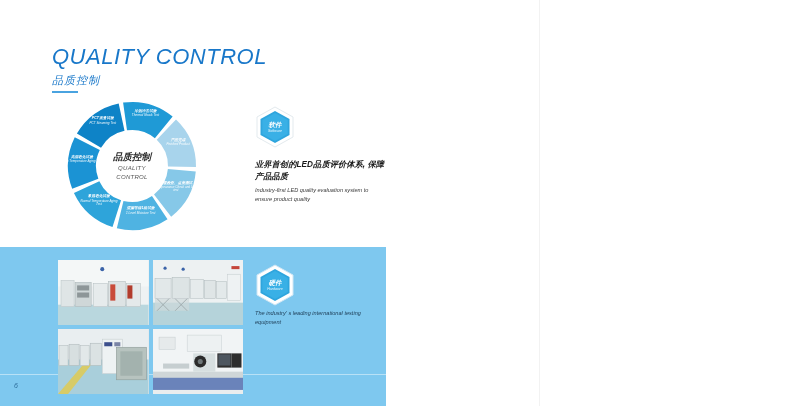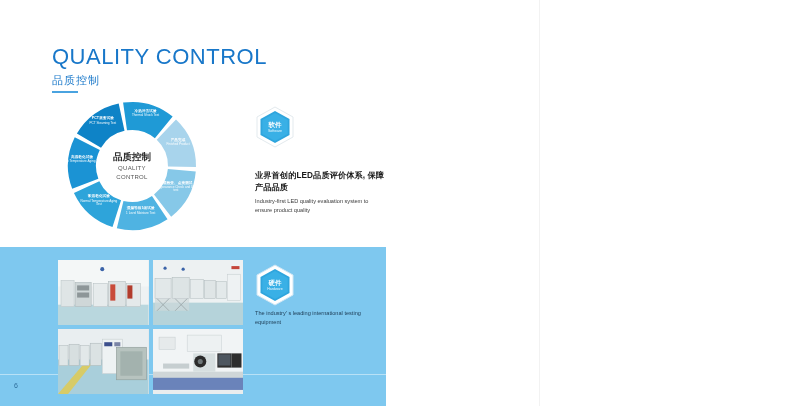--- a/index.html
+++ b/index.html
@@ -3,21 +3,21 @@
 <meta charset="utf-8">
 <style>
   html,body{margin:0;padding:0;}
   body{
     width:800px;height:406px;
     background:#ffffff;
     font-family:"Liberation Sans","DejaVu Sans",sans-serif;
     overflow:hidden;
     position:relative;
   }
-  .page{position:absolute;top:0;left:0;width:800px;height:348px;}
+  .page{position:absolute;top:0;left:0;width:800px;height:348px;font-style:italic;}
 
   
   .left-page{position:absolute;left:0;top:0;width:540px;height:406px;background:#fff;}
   .right-page{position:absolute;left:540px;top:0;width:260px;height:406px;background:#fff;}
   .gutter{position:absolute;left:539px;top:0;width:1px;height:406px;background:#f2f2f2;}
 
   
   .head{position:absolute;}
   .head .en{
     color:#1877c9;font-size:22px;letter-spacing:.5px;font-weight:400;
@@ -62,21 +62,21 @@
     display:flex;flex-direction:column;align-items:center;justify-content:center;
     color:#fff;text-align:center;
   }
   .hex-txt .hcn{font-size:6.5px;font-weight:700;line-height:8px;}
   .hex-txt .hen{font-size:3.6px;line-height:5px;opacity:.9;}
 
   
   .cap{position:absolute;width:132px;}
   .cap .cap-cn{
     font-size:8.2px;font-weight:700;color:#1a1a1a;line-height:12px;
-    margin-top:22px;letter-spacing:.1px;
+    margin-top:11px;letter-spacing:.1px;
   }
   .cap .cap-en{
     font-size:5.6px;color:#3a3a3a;line-height:8.5px;margin-top:3px;
   }
   #cap-software{left:255px;top:106px;}
   #cap-hardware{left:255px;top:264px;}
   #cap-hardware .cap-cn{color:#15304a;}
   #cap-hardware .cap-en{color:#1d3c55;}
 
   

